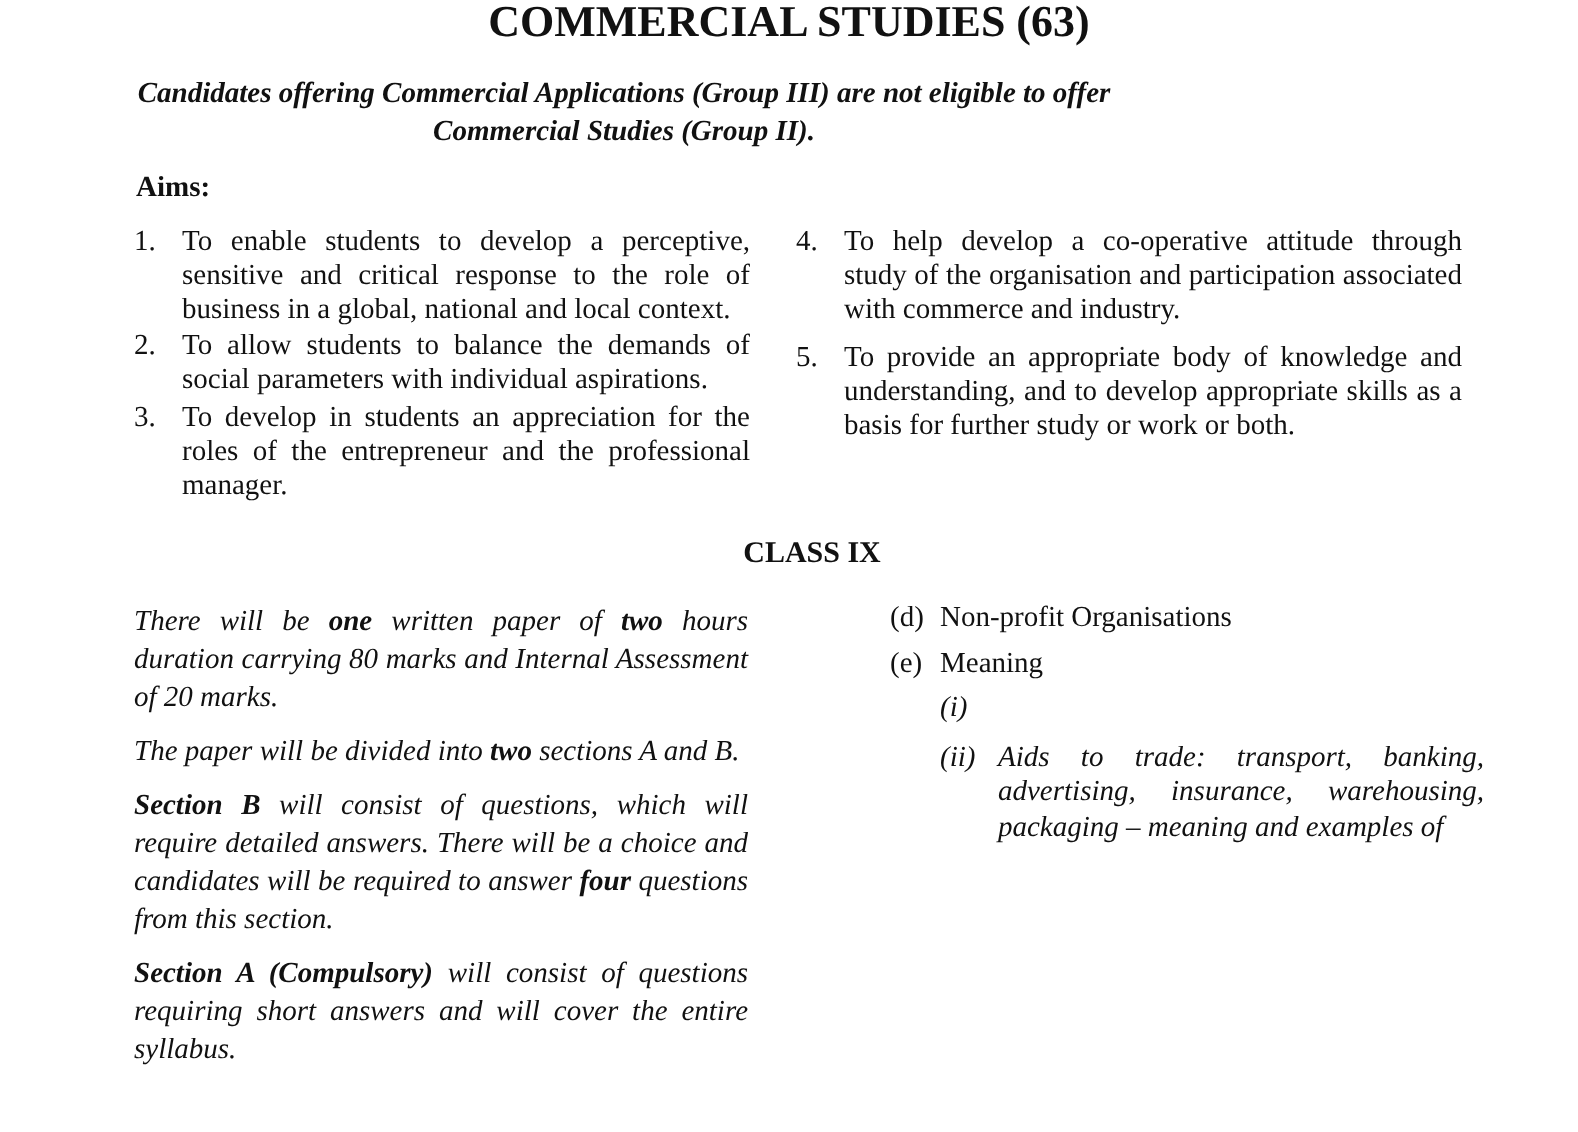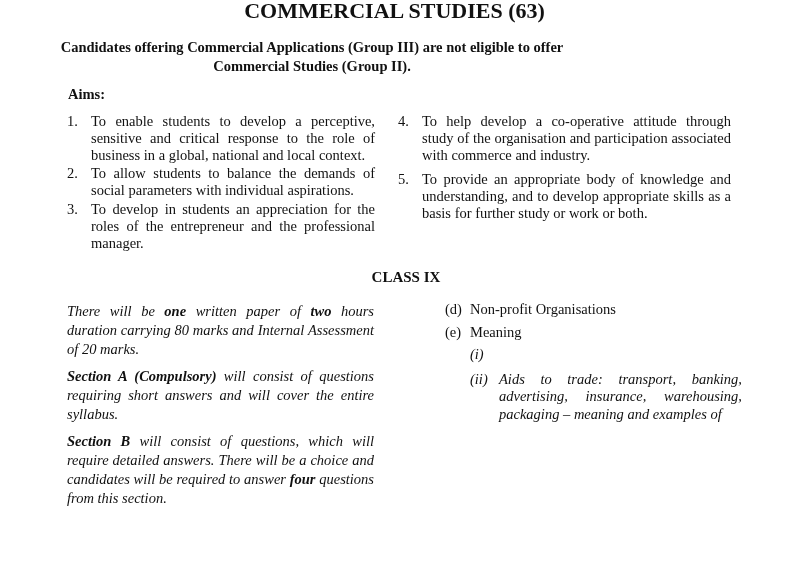--- a/index.html
+++ b/index.html
@@ -25,20 +25,21 @@
       font-size: 22px;
       letter-spacing: 0px;
     }
     .notice {
       position: absolute;
       top: 38px;
       left: 0;
       width: 624px;
       text-align: center;
       font-weight: bold;
+      font-style: italic;
       font-size: 14.5px;
       line-height: 19px;
     }
     .aims-heading {
       position: absolute;
       top: 86px;
       left: 68px;
       font-weight: bold;
       font-size: 14.5px;
     }
@@ -159,22 +160,23 @@
   <div class="aim-item">
     <span class="num">5.</span>
     <span class="txt">To provide an appropriate body of knowledge and understanding, and to develop appropriate skills as a basis for further study or work or both.</span>
   </div>
 </div>
 
 <div class="class-heading">CLASS IX</div>
 
 <div class="left-col">
   <p><span>There will be </span><b>one</b><span> written paper of </span><b>two</b><span> hours duration carrying 80 marks and Internal Assessment of 20 marks.</span></p>
+  <p><span>The paper will be divided into </span><b>two</b><span> sections A and B.</span></p>
+  <p><b>Section B</b><span> will consist of questions, which will require detailed answers. There will be a choice and candidates will be required to answer </span><b>four</b><span> questions from this section.</span></p>
   <p><b>Section A (Compulsory)</b><span> will consist of questions requiring short answers and will cover the entire syllabus.</span></p>
-  <p><b>Section B</b><span> will consist of questions, which will require detailed answers. There will be a choice and candidates will be required to answer </span><b>four</b><span> questions from this section.</span></p>
 </div>
 
 <div class="right-col">
   <div class="topic">
     <span class="lbl">(d)</span>
     <span>Non-profit Organisations</span>
   </div>
 
   <div class="topic">
     <span class="lbl">(e)</span>

